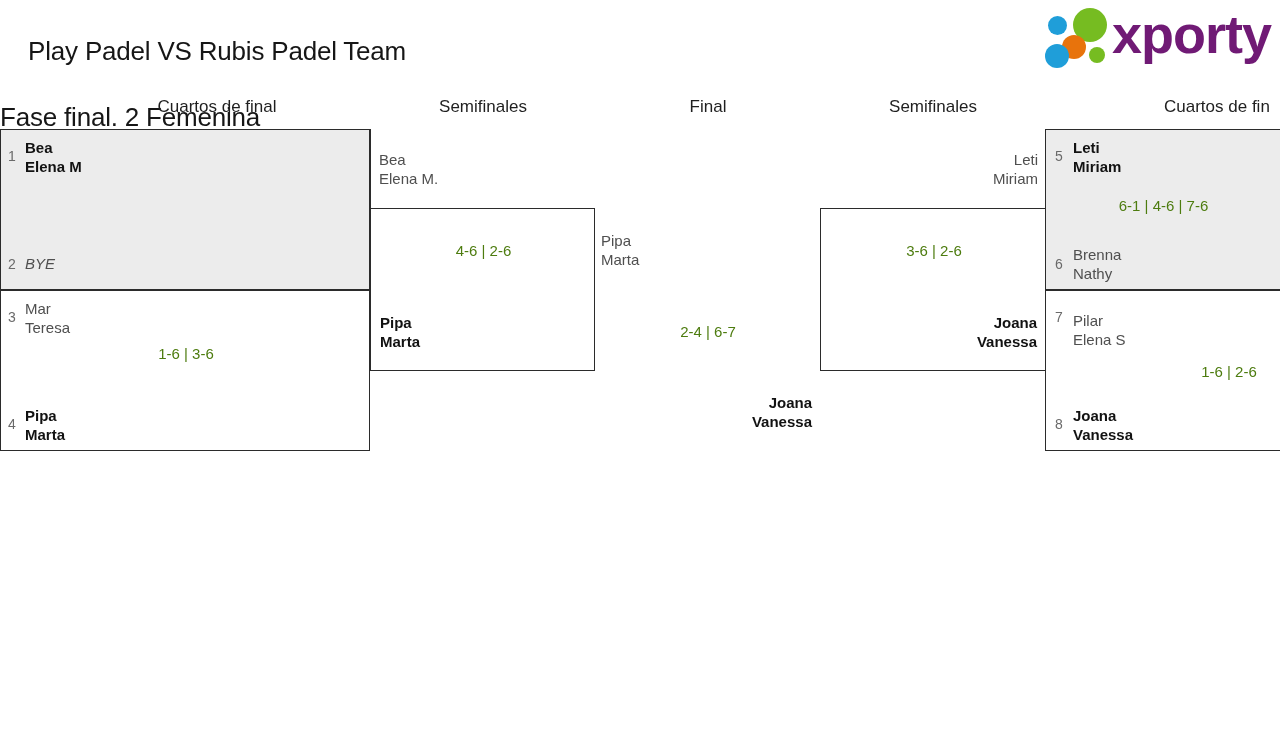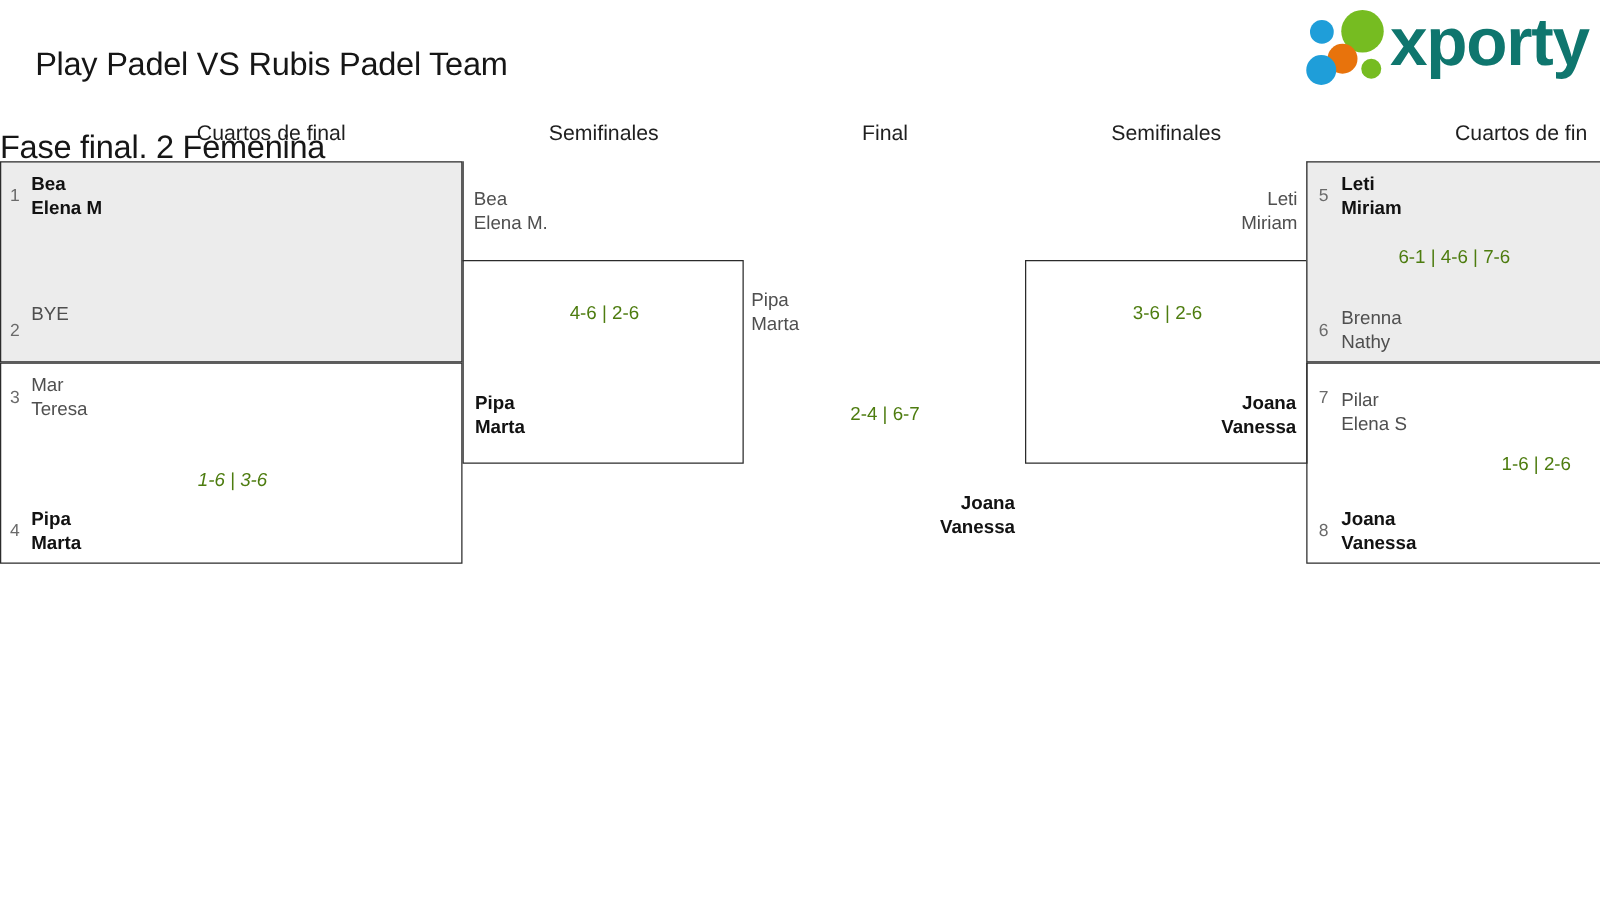--- a/index.html
+++ b/index.html
@@ -46,21 +46,21 @@
   .dot-green-big  { left: 29px; top: 2px;  width: 34px; height: 34px; background: #76bc21; }
   .dot-orange     { left: 18px; top: 29px; width: 24px; height: 24px; background: #e8730c; }
   .dot-blue-bot   { left: 1px;  top: 38px; width: 24px; height: 24px; background: #1f9ed9; }
   .dot-green-sm   { left: 45px; top: 41px; width: 16px; height: 16px; background: #76bc21; }
   .logo-wordmark {
     position: absolute;
     left: 70px; top: -2px;
     font-size: 54px;
     line-height: 64px;
     font-weight: 700;
-    color: #0f766e;
+    color: #701a75;
     letter-spacing: -1px;
   }
 
   
   .round-header {
     position: absolute;
     top: 96px;
     font-size: 17px;
     line-height: 22px;
     color: #1f1f1f;
@@ -144,41 +144,41 @@
 <div class="bracket">
 
   <div class="match-box shaded" style="left:0px; top:129px; width:370px; height:161px;">
     <div class="seed" style="left:7px; top:17px;">1</div>
     <div class="team winner" style="left:24px; top:8px;">
       <span class="nm">Bea</span>
       <span class="nm">Elena M</span>
     </div>
 
     <div class="seed" style="left:7px; top:125px;">2</div>
-    <div class="team loser" style="left:24px; top:112px;">
+    <div class="team loser" style="left:24px; top:124px;font-style:italic;">
       <span class="nm">BYE</span>
     </div>
 
     <div class="score" style="left:0px; top:68px; width:370px;"></div>
   </div>
 
   <div class="match-box" style="left:0px; top:290px; width:370px; height:161px;">
     <div class="seed" style="left:7px; top:17px;">3</div>
     <div class="team loser" style="left:24px; top:8px;">
       <span class="nm">Mar</span>
       <span class="nm">Teresa</span>
     </div>
 
     <div class="seed" style="left:7px; top:124px;">4</div>
     <div class="team winner" style="left:24px; top:115px;">
       <span class="nm">Pipa</span>
       <span class="nm">Marta</span>
     </div>
 
-    <div class="score" style="left:0px; top:84px; width:370px;font-style:italic;">1-6 | 3-6</div>
+    <div class="score" style="left:0px; top:53px; width:370px;">1-6 | 3-6</div>
   </div>
 
   <div class="vline" style="left:370px; top:129px; height:80px;"></div>
   <div class="team loser" style="left:379px; top:150px;">
     <span class="nm">Bea</span>
     <span class="nm">Elena M.</span>
   </div>
 
   <div class="match-box" style="left:370px; top:208px; width:225px; height:163px;">
     <div class="team winner" style="left:9px; top:104px;">

